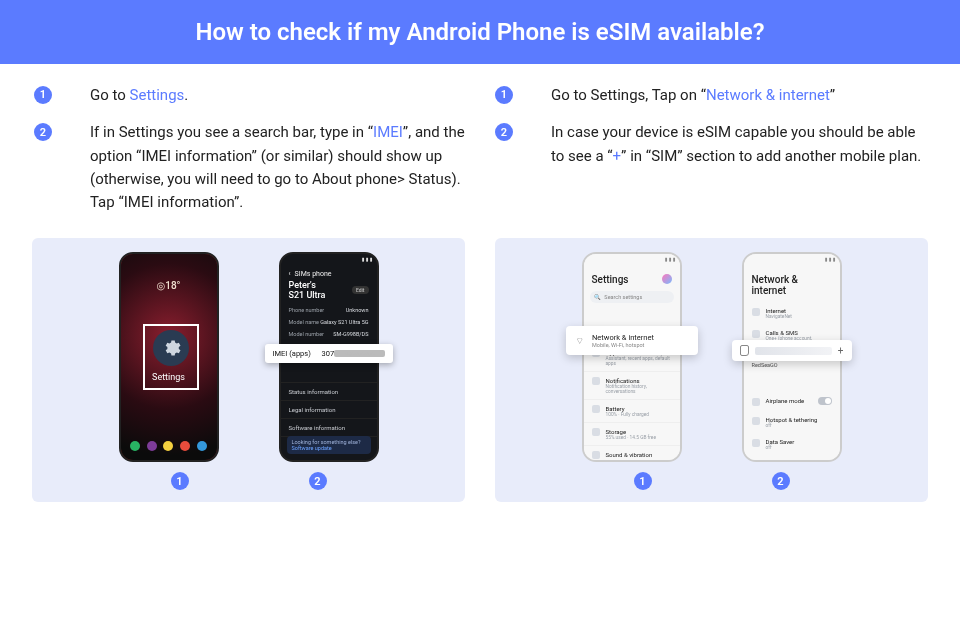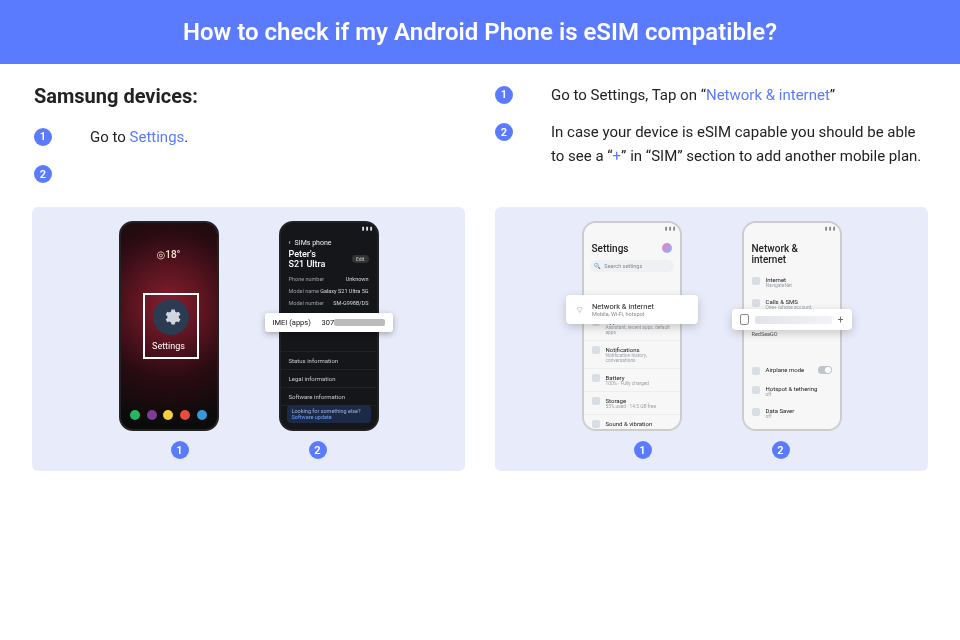--- a/index.html
+++ b/index.html
@@ -183,39 +183,41 @@
     display:flex; align-items:center; justify-content:center;
   }
   .caps { width:100%; }
   .caps .c { margin:0 41px; } 
   .gallery .caps { gap: 120px; }
   .gallery .caps .c { margin:0; }
 </style>
 </head>
 <body>
 
-<div class="header">How to check if my Android Phone is eSIM compatible?</div>
+<div class="header">How to check if my Android Phone is eSIM available?</div>
 
 <div class="columns">
 
   <div class="col">
-    <h2>Samsung devices:</h2>
 
     <div class="step">
       <span class="num">1</span>
       <div class="body">
         <p>
           <span>Go to </span><span class="link">Settings</span><span>.</span>
         </p>
       </div>
     </div>
 
     <div class="step">
       <span class="num">2</span>
       <div class="body">
+        <p>
+          <span>If in Settings you see a search bar, type in “</span><span class="link">IMEI</span><span>”, and the option “IMEI information” (or similar) should show up (otherwise, you will need to go to About phone&gt; Status). Tap “IMEI information”.</span>
+        </p>
       </div>
     </div>
   </div>
 
   <div class="col">
 
     <div class="step">
       <span class="num">1</span>
       <div class="body">
         <p>

